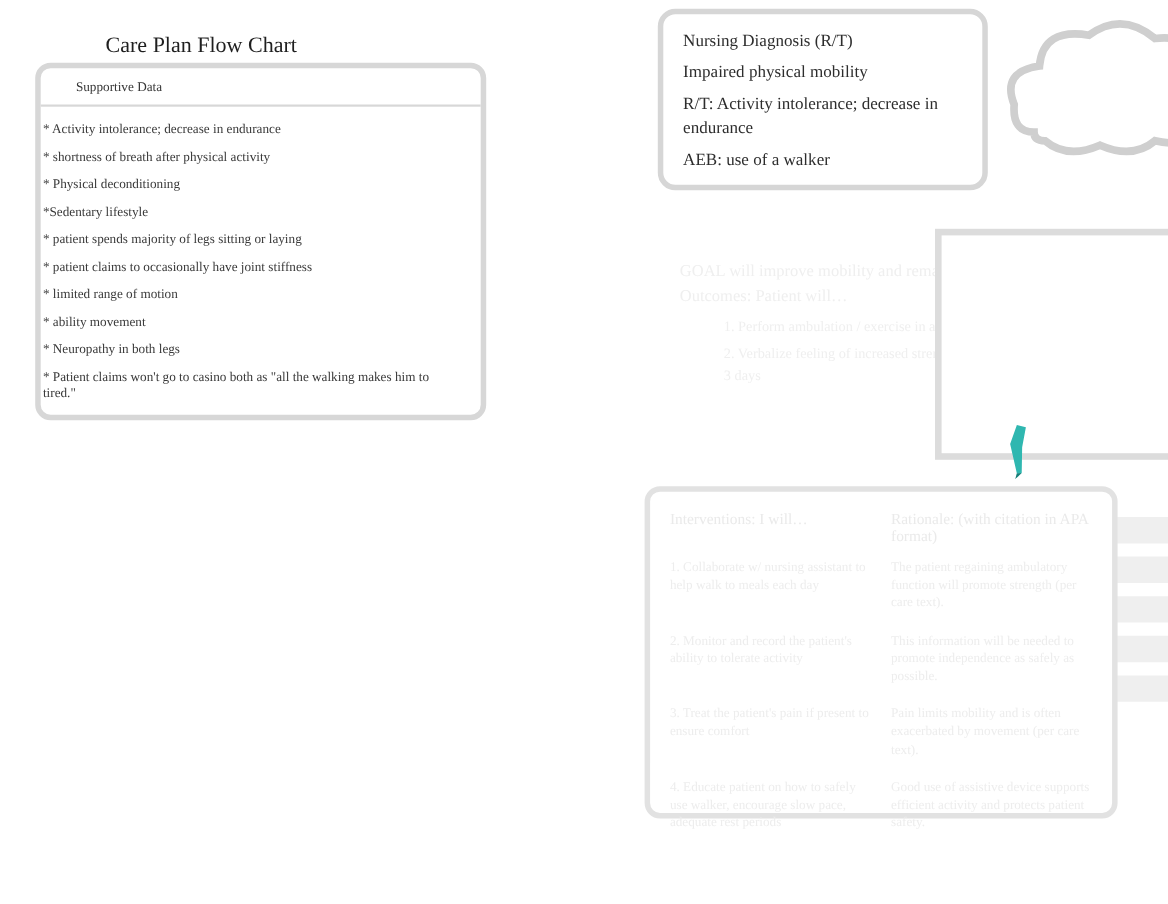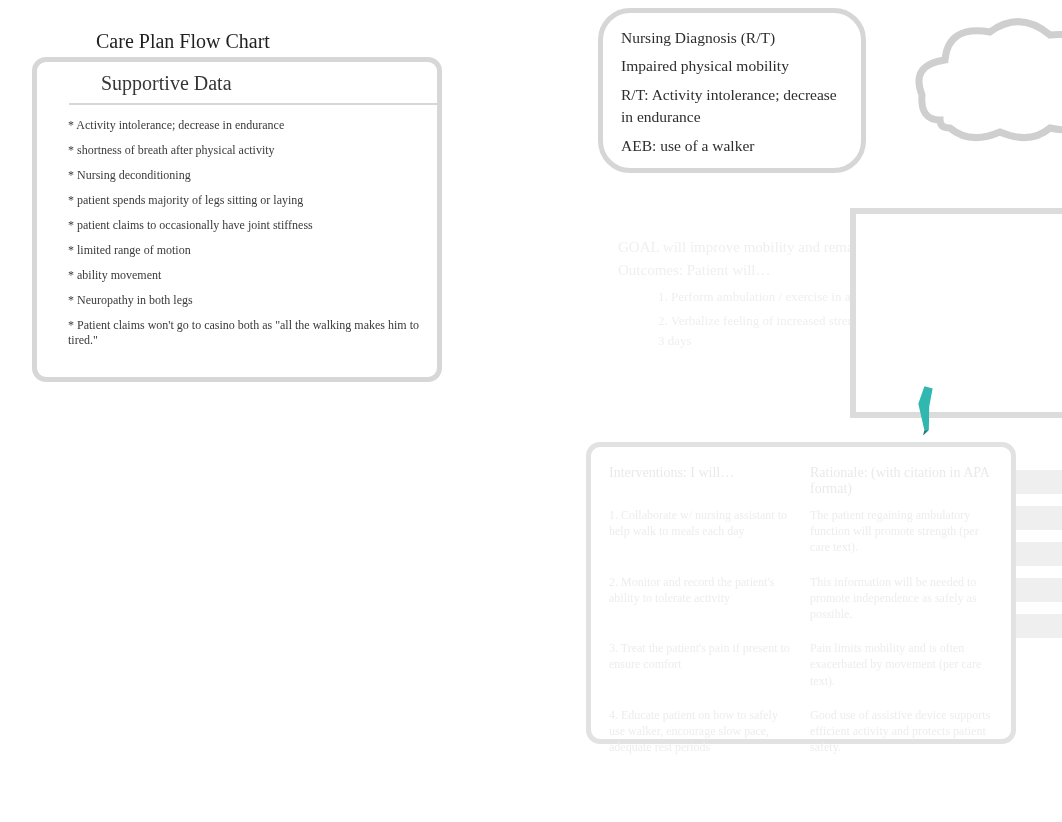--- a/index.html
+++ b/index.html
@@ -31,42 +31,41 @@
     width: 410px;
     height: 325px;
     border: 5px solid #d7d7d7;
     border-radius: 14px;
     background: #ffffff;
     box-sizing: border-box;
   }
   .supportive-header {
     border-bottom: 2px solid #d7d7d7;
     padding: 10px 18px 8px 32px;
-    font-size: 20px;
+    font-size: 12px;
     color: #363636;
-    margin-left: 32px;
   }
   .supportive-list {
-    padding: 8px 18px 8px 31px;
+    padding: 8px 18px 8px 2px;
     font-size: 12px;
     color: #3a3a3a;
   }
   .supportive-list div {
     padding: 5px 0;
   }
 
   
   .diag-box {
     position: absolute;
     left: 598px;
     top: 8px;
-    width: 268px;
+    width: 300px;
     height: 165px;
     border: 5px solid #d6d6d6;
-    border-radius: 32px;
+    border-radius: 16px;
     background: #ffffff;
     box-sizing: border-box;
     padding: 14px 18px;
     font-size: 15.5px;
     line-height: 1.45;
     color: #2d2d2d;
     z-index: 10;
   }
   .diag-box div { margin-bottom: 6px; }
 
@@ -188,21 +187,22 @@
 </head>
 <body>
 
 <div class="title">Care Plan Flow Chart</div>
 
 <div class="supportive-box">
   <div class="supportive-header">Supportive Data</div>
   <div class="supportive-list">
     <div>* Activity intolerance; decrease in endurance</div>
     <div>* shortness of breath after physical activity</div>
-    <div>* Nursing deconditioning</div>
+    <div>* Physical deconditioning</div>
+    <div>*Sedentary lifestyle</div>
     <div>* patient spends majority of legs sitting or laying</div>
     <div>* patient claims to occasionally have joint stiffness</div>
     <div>* limited range of motion</div>
     <div>* ability movement</div>
     <div>* Neuropathy in both legs</div>
     <div>* Patient claims won't go to casino both as "all the walking makes him to tired."</div>
   </div>
 </div>
 
 <div class="teal-stripe"></div>

